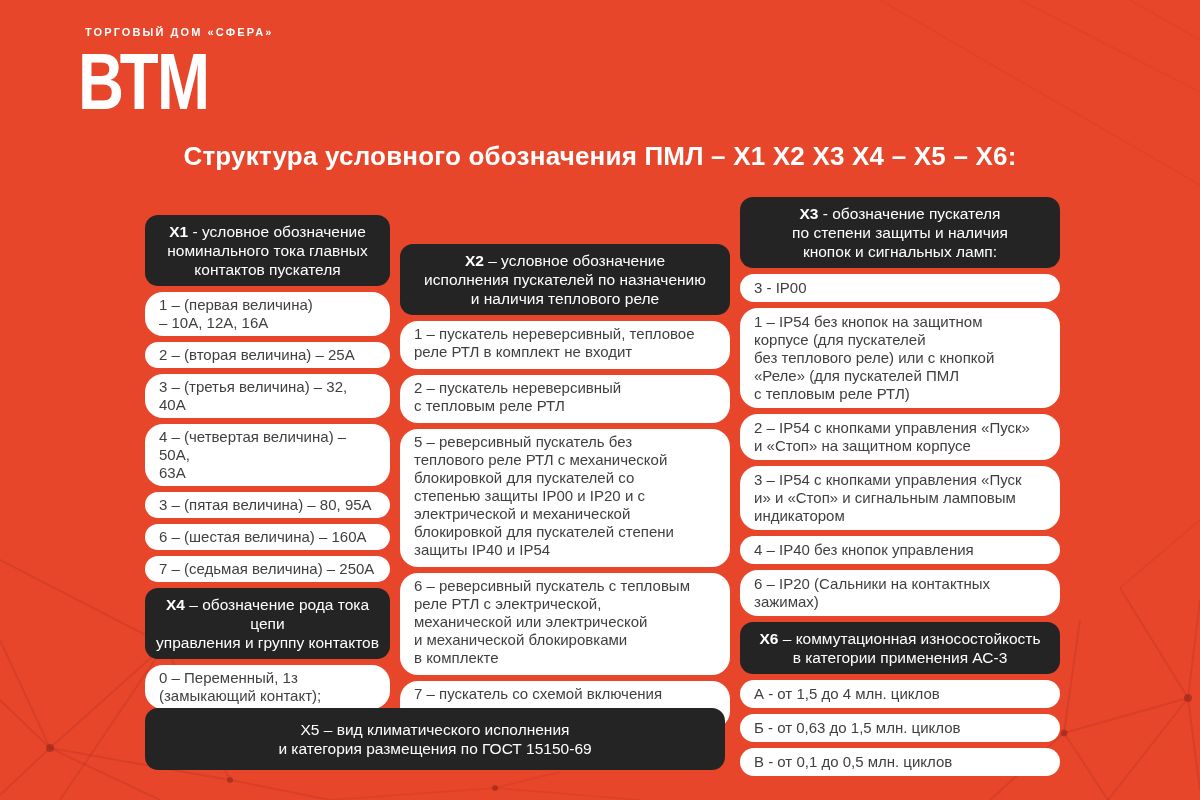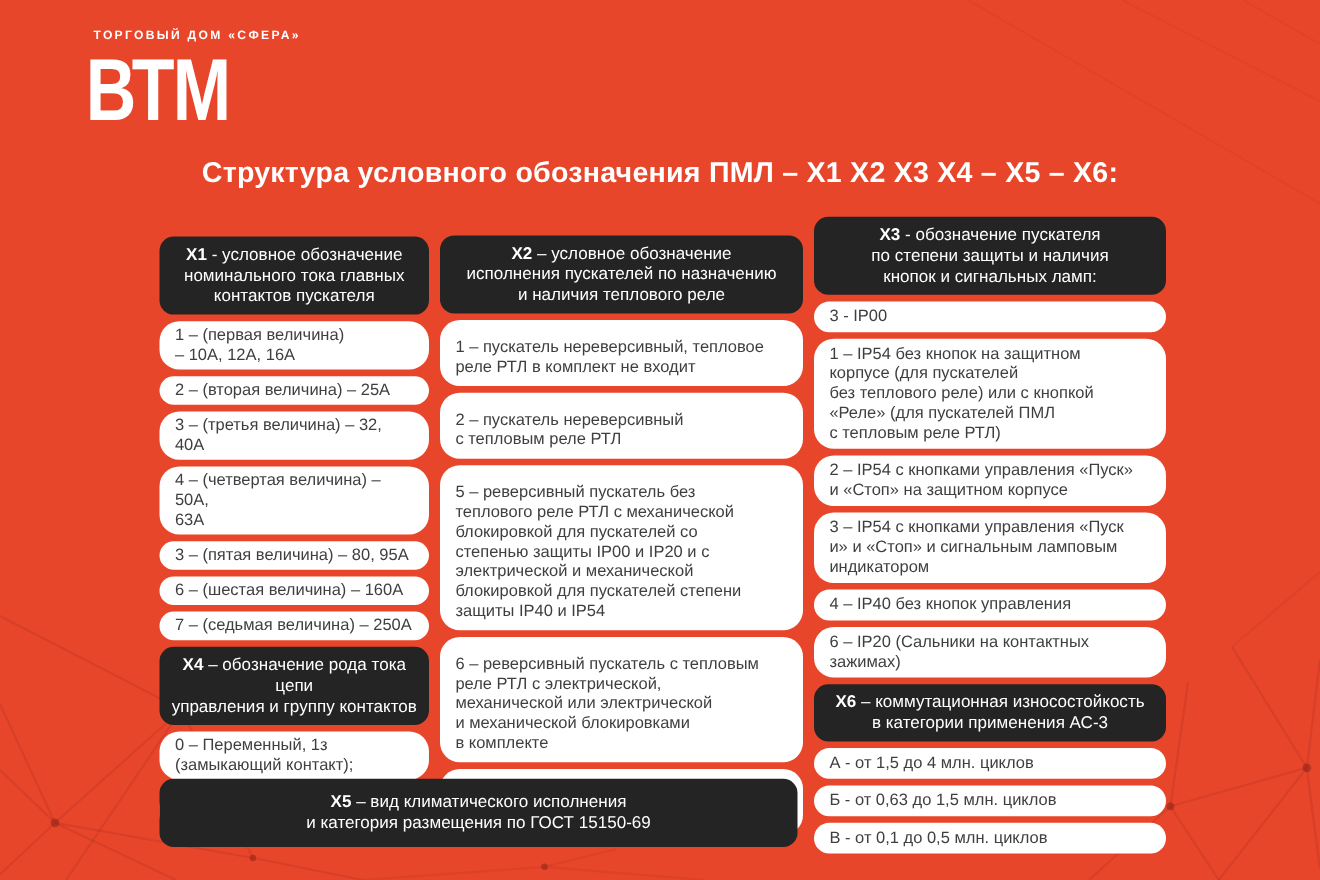--- a/index.html
+++ b/index.html
@@ -40,30 +40,30 @@
     background:var(--card_dark);color:var(--text_light);
     border-radius:13px;padding:7px 10px;text-align:center;
     font-size:15.5px;line-height:19px;white-space:pre-line;
   }
   .hdr b{font-weight:bold;}
   .val{
     background:var(--card_light);color:var(--text_dark);
     border-radius:18px;padding:4px 14px;
     font-size:15px;line-height:18px;white-space:pre-line;
   }
-  .col-2 .val{padding-top:16px;padding-bottom:8px;}
+  .col-2 .val{padding-top:4px;padding-bottom:8px;}
   .col-3 .val{padding-top:5px;padding-bottom:5px;}
   
   .x5{
     position:absolute;left:145px;top:708px;width:580px;
     background:var(--card_dark);color:var(--text_light);
     border-radius:13px;padding:12px 14px;text-align:center;
     font-size:15.5px;line-height:19px;white-space:pre-line;
   }
-  .x5 b{font-weight:bold;}
+  .x5 b{font-weight:normal;}
 </style>
 </head>
 <body>
 
 <svg class="pattern-svg" viewBox="0 0 1200 800" xmlns="http://www.w3.org/2000/svg" aria-hidden="true">
   <g stroke="#b03320" stroke-width="2" stroke-opacity="0.30" fill="none">
 
     <path d="M50 748 L165 645"></path>
     <path d="M50 748 L0 700"></path>
     <path d="M50 748 L0 795"></path>

